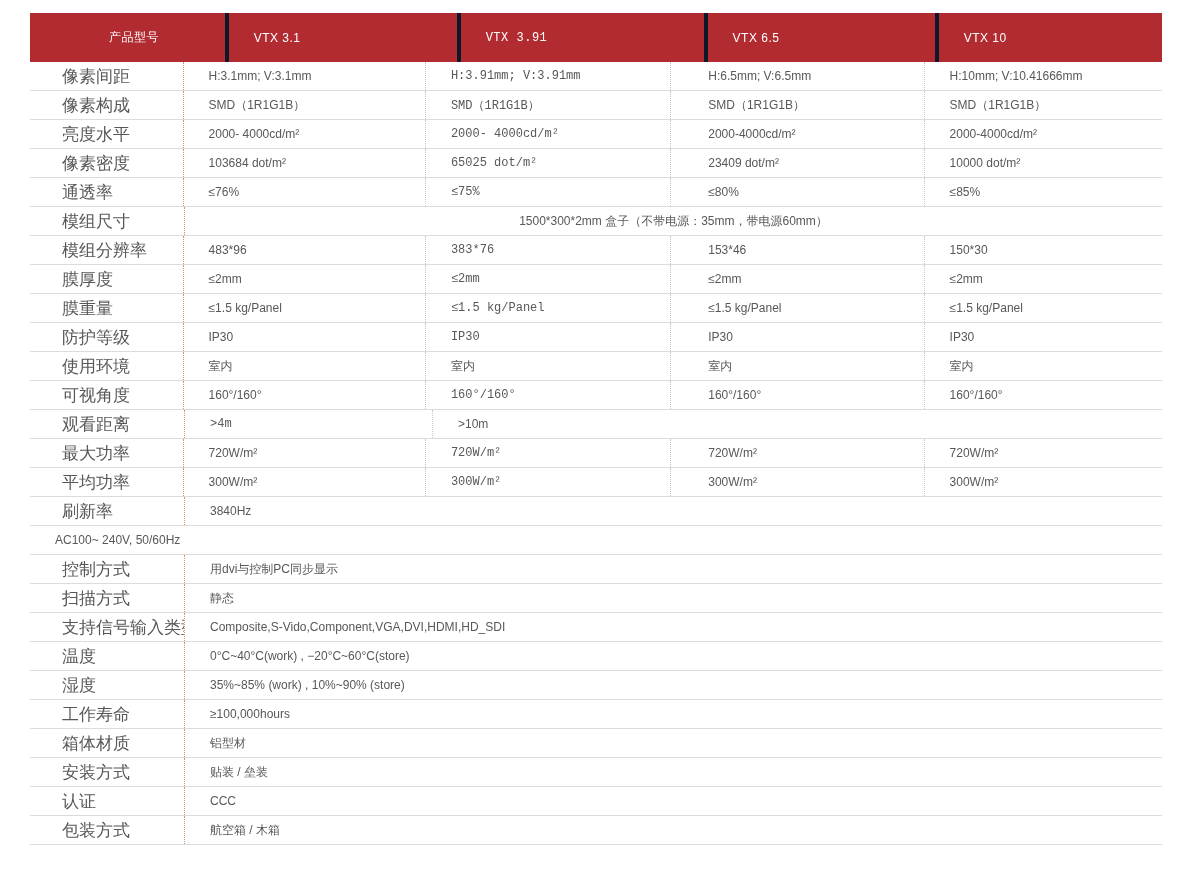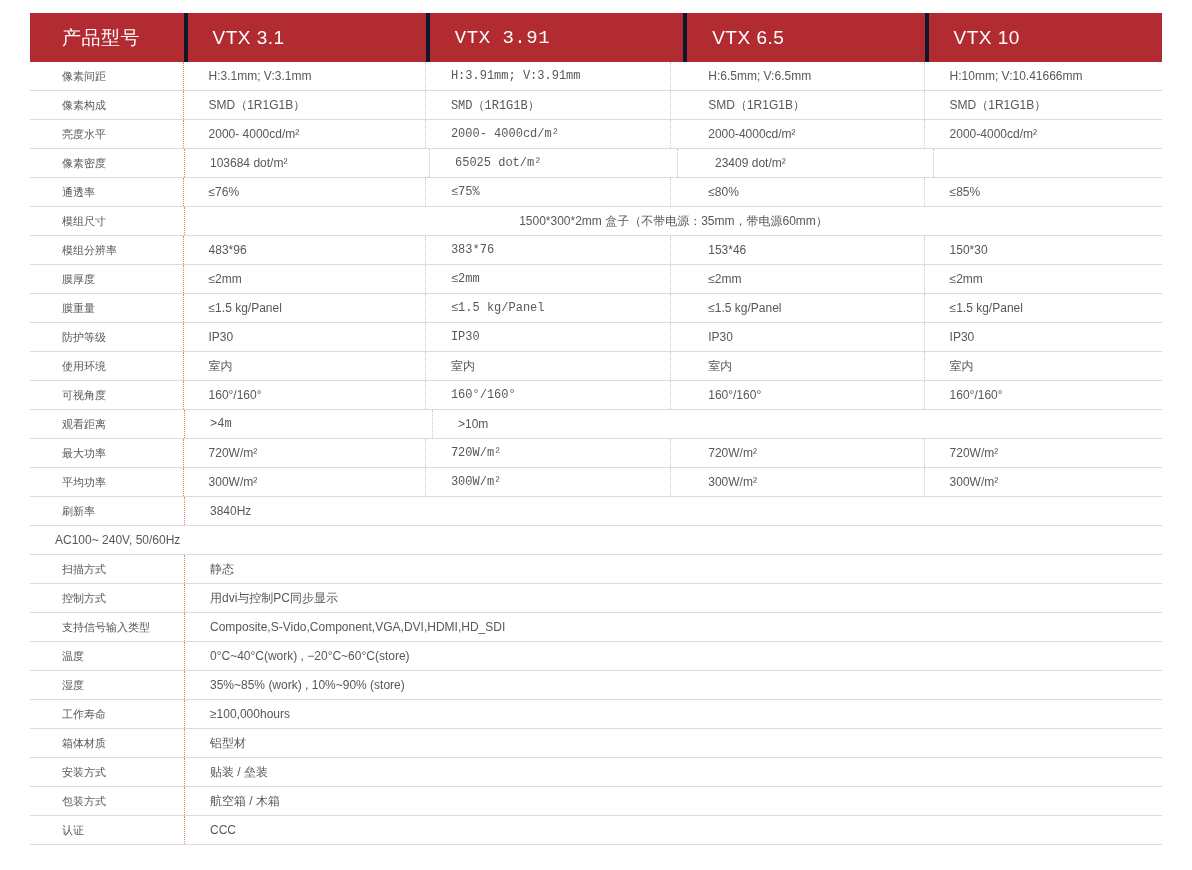--- a/index.html
+++ b/index.html
@@ -16,21 +16,22 @@
     left: 30px;
     top: 13px;
     width: 1132px;
   }
   
   .thead {
     display: flex;
     height: 49px;
     background: #b22b30;
     color: #ffffff;
-    font-size: 19px;
+    font-size: 12px;
+    padding-left: 47px;
   }
   .hcell {
     display: flex;
     align-items: center;
     box-sizing: border-box;
     letter-spacing: 0.5px;
   }
   .label-hcell { width: 155px; padding-left: 32px; }
   .product-hcell { border-left: 4px solid #0f172a; padding-left: 25px; }
   .colw0 { width: 245px; }
@@ -50,21 +51,21 @@
     display: flex;
     align-items: center;
     box-sizing: border-box;
     white-space: nowrap;
     overflow: hidden;
   }
   .label-cell {
     width: 155px;
     padding-left: 32px;
     border-right: 1px dotted #dd8f62;
-    font-size: 11px;
+    font-size: 17px;
   }
   .value-cell { padding-left: 25px; }
   .value-cell.sep { border-right: 1px dotted #c9c9c9; }
   .span-cell { width: 977px; padding-left: 25px; }
   .span-cell.center { justify-content: center; padding-left: 0; }
 </style>
 </head>
 <body>
 
 <div class="spec-table">
@@ -97,20 +98,21 @@
         <div class="cell value-cell colw0 sep">2000- 4000cd/m²</div>
         <div class="cell value-cell colw1 sep">2000- 4000cd/m²</div>
         <div class="cell value-cell colw2 sep">2000-4000cd/m²</div>
         <div class="cell value-cell colw3">2000-4000cd/m²</div>
       </div>
       <div class="row">
         <div class="cell label-cell">像素密度</div>
         <div class="cell value-cell colw0 sep">103684 dot/m²</div>
         <div class="cell value-cell colw1 sep">65025 dot/m²</div>
         <div class="cell value-cell colw2 sep">23409 dot/m²</div>
+        <div class="cell value-cell colw3">10000 dot/m²</div>
       </div>
       <div class="row">
         <div class="cell label-cell">通透率</div>
         <div class="cell value-cell colw0 sep">≤76%</div>
         <div class="cell value-cell colw1 sep">≤75%</div>
         <div class="cell value-cell colw2 sep">≤80%</div>
         <div class="cell value-cell colw3">≤85%</div>
       </div>
       <div class="row">
         <div class="cell label-cell">模组尺寸</div>
@@ -178,28 +180,28 @@
         <div class="cell value-cell colw3">300W/m²</div>
       </div>
       <div class="row">
         <div class="cell label-cell">刷新率</div>
         <div class="cell span-cell">3840Hz</div>
       </div>
       <div class="row">
         <div class="cell span-cell">AC100~ 240V, 50/60Hz</div>
       </div>
       <div class="row">
+        <div class="cell label-cell">控制方式</div>
+        <div class="cell span-cell">用dvi与控制PC同步显示</div>
+      </div>
+      <div class="row">
         <div class="cell label-cell">扫描方式</div>
         <div class="cell span-cell">静态</div>
       </div>
       <div class="row">
-        <div class="cell label-cell">控制方式</div>
-        <div class="cell span-cell">用dvi与控制PC同步显示</div>
-      </div>
-      <div class="row">
         <div class="cell label-cell">支持信号输入类型</div>
         <div class="cell span-cell">Composite,S-Vido,Component,VGA,DVI,HDMI,HD_SDI</div>
       </div>
       <div class="row">
         <div class="cell label-cell">温度</div>
         <div class="cell span-cell">0°C~40°C(work) , −20°C~60°C(store)</div>
       </div>
       <div class="row">
         <div class="cell label-cell">湿度</div>
         <div class="cell span-cell">35%~85% (work) , 10%~90% (store)</div>
@@ -210,21 +212,21 @@
       </div>
       <div class="row">
         <div class="cell label-cell">箱体材质</div>
         <div class="cell span-cell">铝型材</div>
       </div>
       <div class="row">
         <div class="cell label-cell">安装方式</div>
         <div class="cell span-cell">贴装 / 垒装</div>
       </div>
       <div class="row">
+        <div class="cell label-cell">认证</div>
+        <div class="cell span-cell">CCC</div>
+      </div>
+      <div class="row">
         <div class="cell label-cell">包装方式</div>
         <div class="cell span-cell">航空箱 / 木箱</div>
       </div>
-      <div class="row">
-        <div class="cell label-cell">认证</div>
-        <div class="cell span-cell">CCC</div>
-      </div>
     </div>
 </div>
 
 </body></html>

